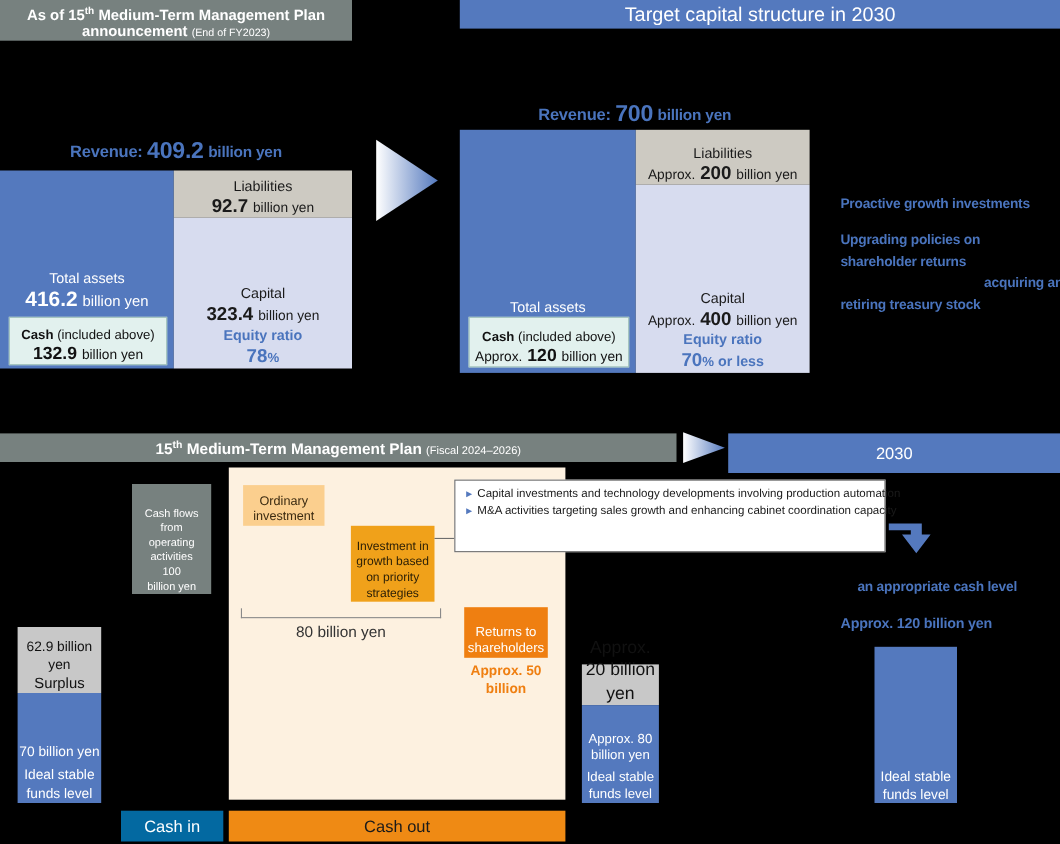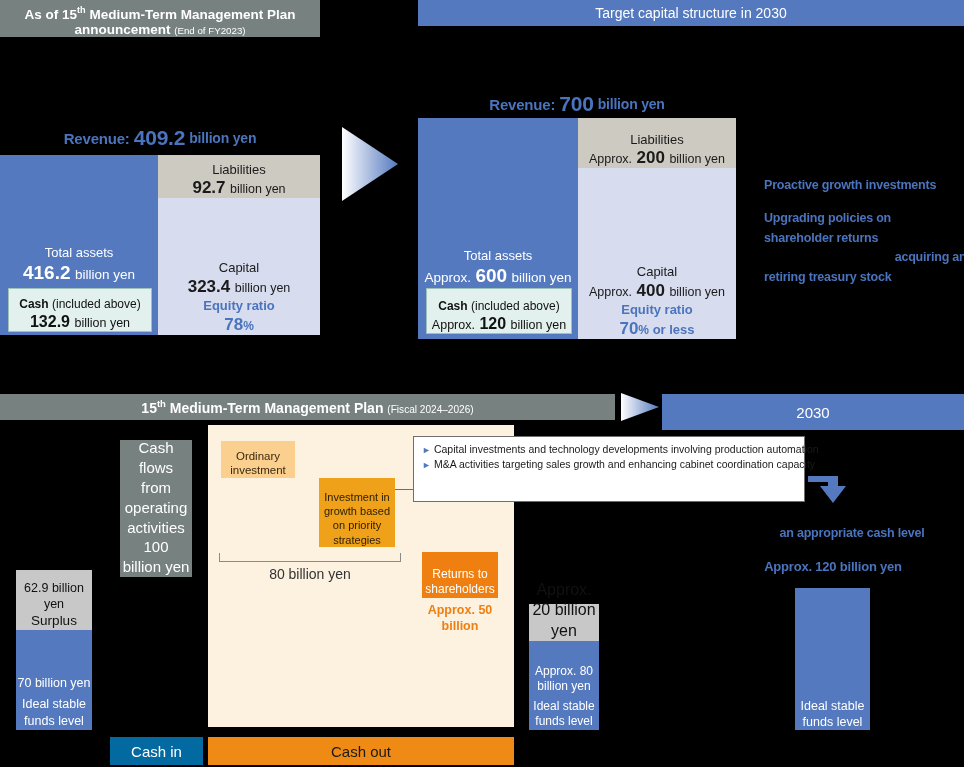--- a/index.html
+++ b/index.html
@@ -51,21 +51,21 @@
 
 <div class="abs hdr-grey ctr col" style="left:0;top:0;width:320px;height:37px;line-height:1.12;font-size:13.5px;">
   <div>
     <span>As of 15</span><span class="sup">th</span> Medium-Term Management Plan
   </div>
   <div>
     announcement <span class="small">(End of FY2023)</span>
   </div>
 </div>
 
-<div class="abs hdr-blue ctr" style="left:418px;top:0;width:546px;height:26px;font-size:14px;">
+<div class="abs hdr-blue ctr" style="left:418px;top:0;width:546px;height:26px;font-size:18px;">
   <span>Target capital structure in 2030</span>
 </div>
 
 <div class="abs ctr" style="left:0;top:126px;width:320px;height:24px;">
   <span class="revenue" style="font-size:15px;">Revenue:</span>
   <span class="revenue big" style="font-size:21px;margin:0 4px;">409.2</span>
   <span class="revenue" style="font-size:14px;">billion yen</span>
 </div>
 
 <div class="abs bs-assets" style="left:0;top:155px;width:158px;height:180px;">
@@ -108,23 +108,20 @@
 
 <div class="abs ctr" style="left:418px;top:92px;width:318px;height:24px;">
   <span class="revenue" style="font-size:15px;">Revenue:</span>
   <span class="revenue big" style="font-size:21px;margin:0 4px;">700</span>
   <span class="revenue" style="font-size:14px;">billion yen</span>
 </div>
 
 <div class="abs bs-assets" style="left:418px;top:118px;width:160px;height:221px;">
   <div class="ctr col" style="height:170px;line-height:1.25;">
     <div style="font-size:13px;">Total assets</div>
-    <div><span style="font-size:13.5px;">Approx.</span>
-      <span class="big" style="font-size:19px;">600</span>
-      <span style="font-size:13.5px;">billion yen</span></div>
   </div>
   <div class="bs-cash ctr col" style="position:absolute;left:8px;top:170px;width:144px;height:44px;line-height:1.2;">
     <div style="font-size:12px;"><b>Cash</b>
       <span>(included above)</span></div>
     <div><span style="font-size:12.5px;">Approx.</span>
       <span class="big2" style="font-size:16px;">120</span>
       <span style="font-size:12.5px;">billion yen</span></div>
   </div>
 </div>
 
@@ -164,21 +161,21 @@
       </linearGradient>
     </defs>
   <polygon points="1,1 1,29 39,15" fill="url(#g2)"></polygon>
 </svg>
 <div class="abs hdr-blue ctr" style="left:662px;top:394px;width:302px;height:36px;font-size:15px;">
   <span>2030</span>
 </div>
 
 <div class="abs panel-beige" style="left:208px;top:425px;width:306px;height:302px;"></div>
 
-<div class="abs box-grey ctr col" style="left:120px;top:440px;width:72px;height:137px;font-size:15px;line-height:1.32;">
+<div class="abs box-grey ctr col" style="left:120px;top:440px;width:72px;height:100px;font-size:10px;line-height:1.32;">
   <div>Cash flows</div>
   <div>from</div>
   <div>operating</div>
   <div>activities</div>
   <div>100</div>
   <div>billion yen</div>
 </div>
 
 <div class="abs box-lgrey ctr col" style="left:16px;top:570px;width:76px;height:60px;font-size:12.5px;line-height:1.3;">
   <div>62.9 billion yen</div>

